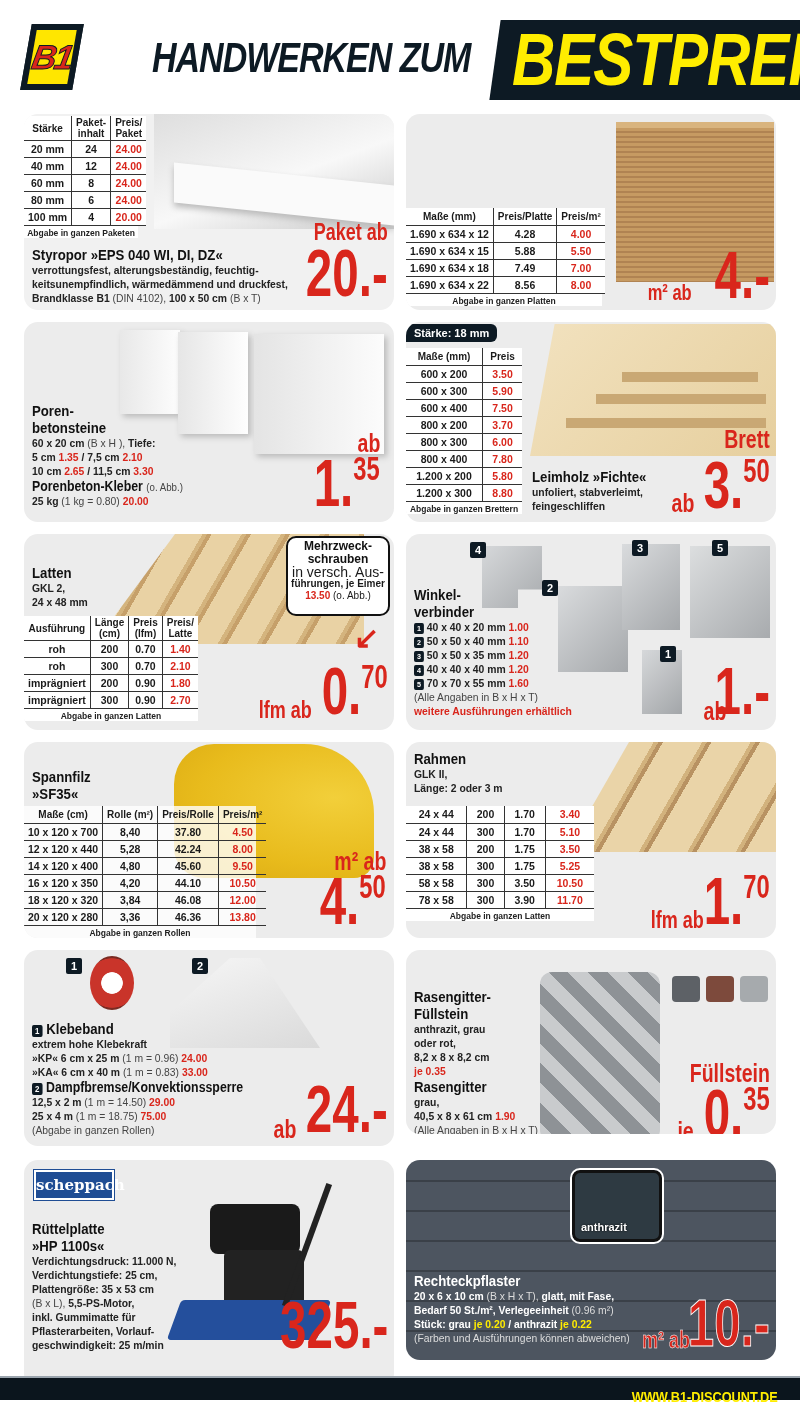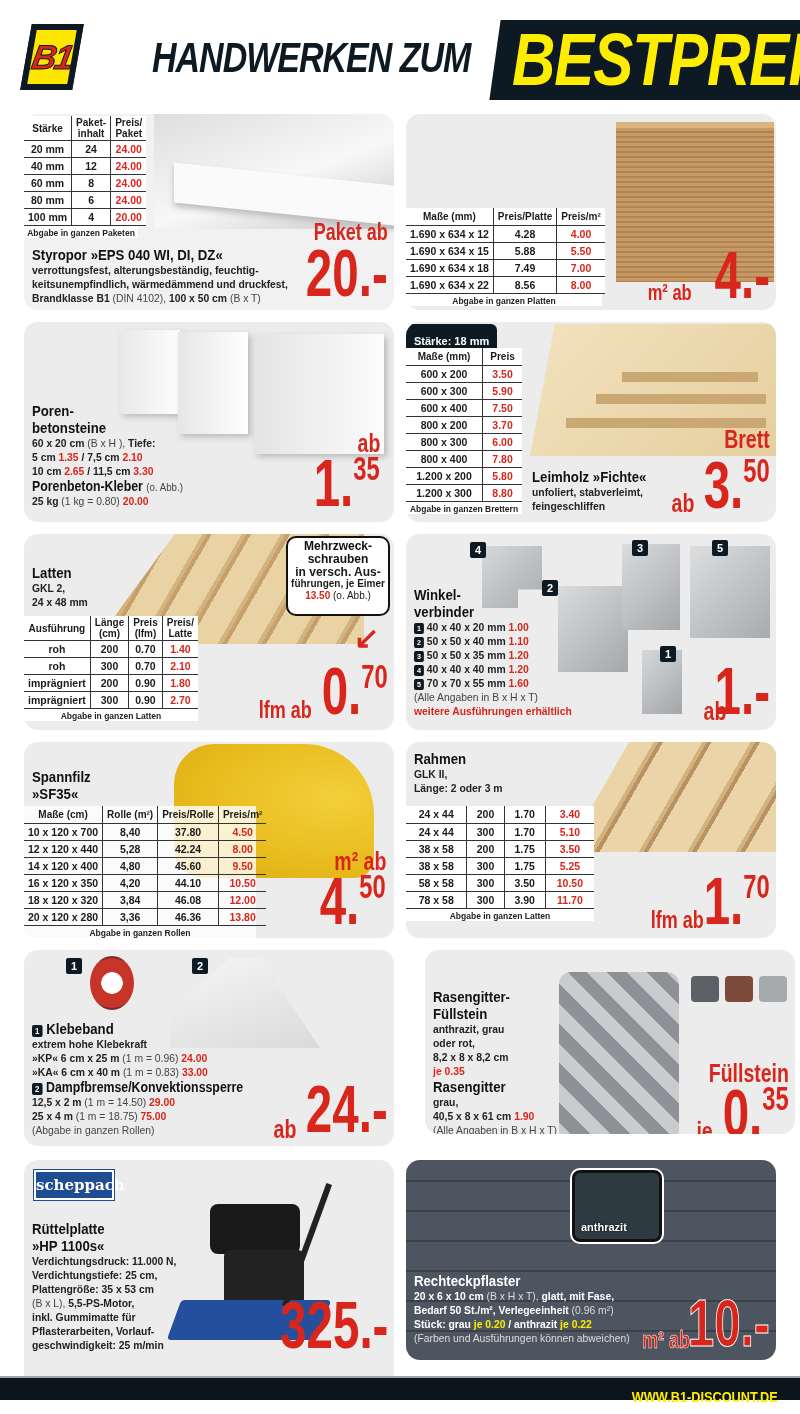--- a/index.html
+++ b/index.html
@@ -151,21 +151,21 @@
   </div>
   <div class="prelabel" style="right:14px;top:106px;font-size:26px">ab</div>
   <div class="bigprice" style="right:14px;top:128px;font-size:66px"><span>1.</span><sup>35</sup></div>
 </div>
 
 <div class="panel" style="left:406px;top:322px;width:370px;height:200px">
   <div class="photo" style="left:124px;top:2px;width:246px;height:132px;background:linear-gradient(135deg,#f2e2bf,#e6cf9e);clip-path:polygon(10% 0,100% 0,100% 100%,0 100%)"></div>
   <div class="photo" style="left:216px;top:50px;width:136px;height:10px;background:#c9a874"></div>
   <div class="photo" style="left:190px;top:72px;width:170px;height:10px;background:#c9a874"></div>
   <div class="photo" style="left:160px;top:96px;width:200px;height:10px;background:#c9a874"></div>
-  <div style="position:absolute;left:0;top:2px;background:#0d1a24;color:#fff;font-weight:900;font-size:11px;padding:11px 8px;border-radius:0 6px 6px 0">Stärke: 18 mm</div>
+  <div style="position:absolute;left:0;top:2px;background:#0d1a24;color:#fff;font-weight:900;font-size:11px;padding:3px 8px;border-radius:0 6px 6px 0">Stärke: 18 mm</div>
   <div class="tbl-wrap" style="left:0;top:26px;width:116px">
     <table style="width:116px">
       <tbody>
           <tr>
             <th>Maße (mm)</th>
             <th>Preis</th>
           </tr>
       <tr>
             <td>600 x 200</td>
             <td class="red">3.50</td>
@@ -255,21 +255,21 @@
             <td>0.90</td>
             <td class="red">2.70</td>
           </tr>
     </tbody>
       </table>
     <div class="note">Abgabe in ganzen Latten</div>
   </div>
   <div style="position:absolute;left:262px;top:2px;width:104px;height:80px;background:#fff;border:2.5px solid #111;border-radius:10px;text-align:center;padding-top:2px">
     <div class="title" style="font-size:12px;transform:none;line-height:13px">Mehrzweck-</div>
     <div class="title" style="font-size:12px;transform:none;line-height:13px">schrauben</div>
-    <div style="font-size:12px;font-weight:bold;line-height:12px">in versch. Aus-</div>
+    <div style="font-size:14px;font-weight:normal;line-height:12px">in versch. Aus-</div>
     <div style="font-size:10px;font-weight:bold;line-height:12px">führungen, je Eimer</div>
     <div style="font-size:10px;line-height:12px"><b class="red">13.50</b> <span>(o. Abb.)</span></div>
   </div>
   <div style="position:absolute;left:330px;top:86px;color:#d9261c;font-size:30px;font-weight:900">↙</div>
   <div class="prelabel" style="right:82px;top:162px;font-size:24px">lfm ab</div>
   <div class="bigprice" style="right:6px;top:124px;font-size:66px"><span>0.</span><sup>70</sup></div>
 </div>
 
 <div class="panel" style="left:406px;top:534px;width:370px;height:196px">
   <div class="photo" style="left:76px;top:12px;width:60px;height:62px;background:linear-gradient(135deg,#d6d8da,#a8abae);clip-path:polygon(0 0,100% 0,100% 70%,60% 70%,60% 100%,0 100%)"></div>
@@ -422,21 +422,21 @@
     <div class="txt"><span>»KA« 6 cm x 40 m</span> <span class="light">(1 m = 0.83)</span> <span class="red">33.00</span></div>
     <div class="title" style="font-size:14px"><span class="numbadge" style="width:12px;height:12px;line-height:12px;font-size:9px">2</span> <span>Dampfbremse/Konvektionssperre</span></div>
     <div class="txt"><span>12,5 x 2 m</span> <span class="light">(1 m = 14.50)</span> <span class="red">29.00</span></div>
     <div class="txt"><span>25 x 4 m</span> <span class="light">(1 m = 18.75)</span> <span class="red">75.00</span></div>
     <div class="txt light">(Abgabe in ganzen Rollen)</div>
   </div>
   <div class="prelabel" style="right:98px;top:164px;font-size:26px">ab</div>
   <div class="bigprice" style="right:6px;top:126px;font-size:66px">24.-</div>
 </div>
 
-<div class="panel" style="left:425px;top:950px;width:370px;height:184px">
+<div class="panel" style="left:406px;top:950px;width:370px;height:184px">
   <div class="photo" style="left:134px;top:22px;width:120px;height:170px;background:repeating-linear-gradient(45deg,#c9cbcd 0 14px,#8e9296 14px 28px);border-radius:12px"></div>
   <div class="photo" style="left: 266px; top: 26px; width: 28px; height: 26px; background: rgb(93, 97, 102); border-radius: 4px;"></div>
   <div class="photo" style="left: 300px; top: 26px; width: 28px; height: 26px; border-radius: 4px; background: rgb(125, 74, 60);"></div>
   <div class="photo" style="left: 334px; top: 26px; width: 28px; height: 26px; border-radius: 4px; background: rgb(166, 170, 173);"></div>
   <div style="position:absolute;left:8px;top:38px">
     <div class="title">Rasengitter-</div>
     <div class="title">Füllstein</div>
     <div class="txt">anthrazit, grau</div>
     <div class="txt">oder rot,</div>
     <div class="txt">8,2 x 8 x 8,2 cm</div>

